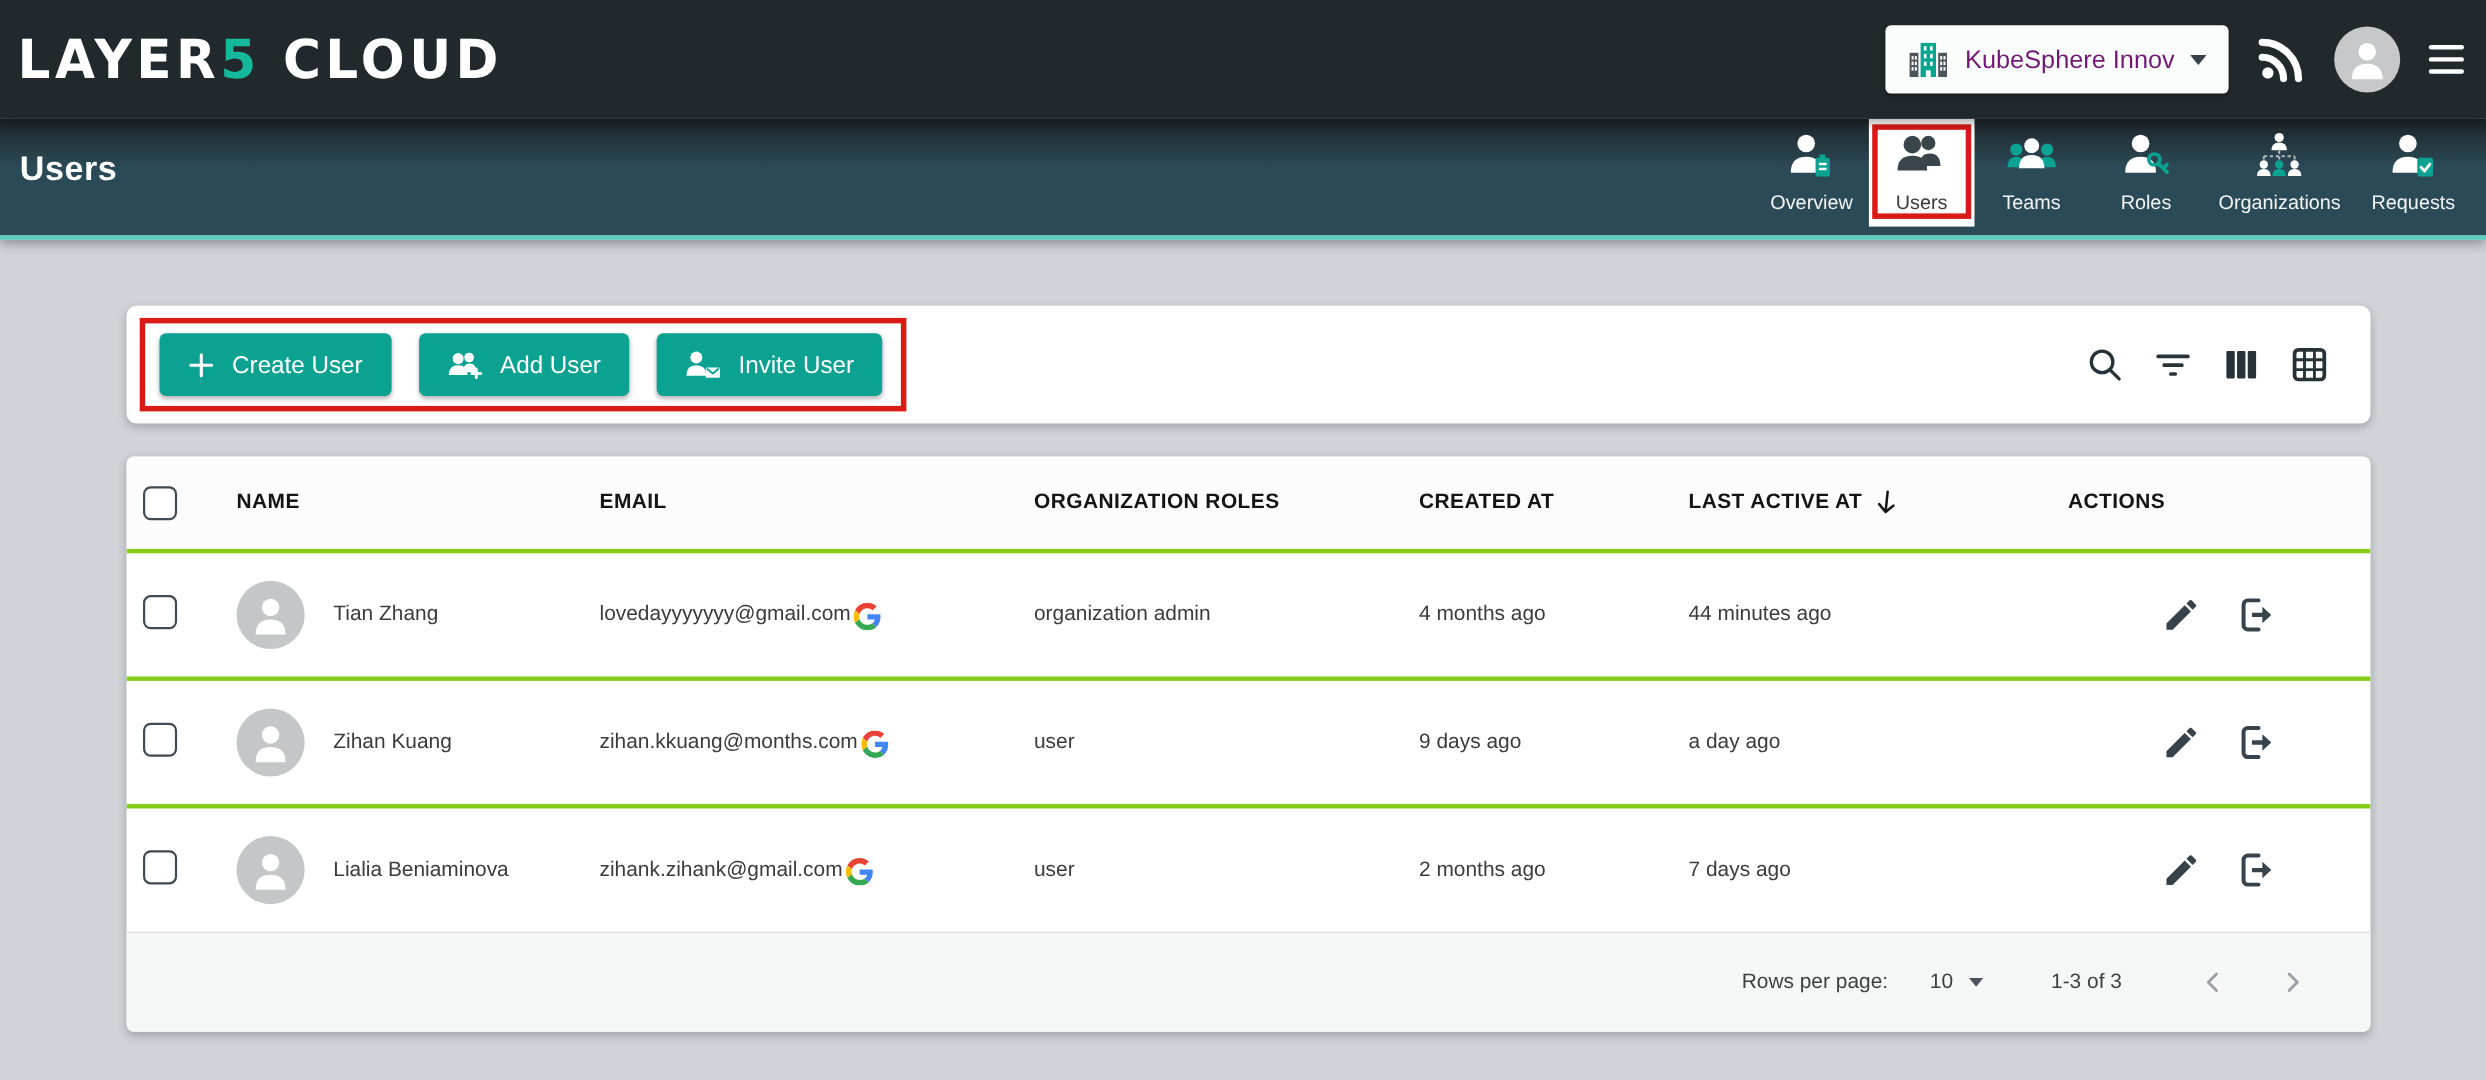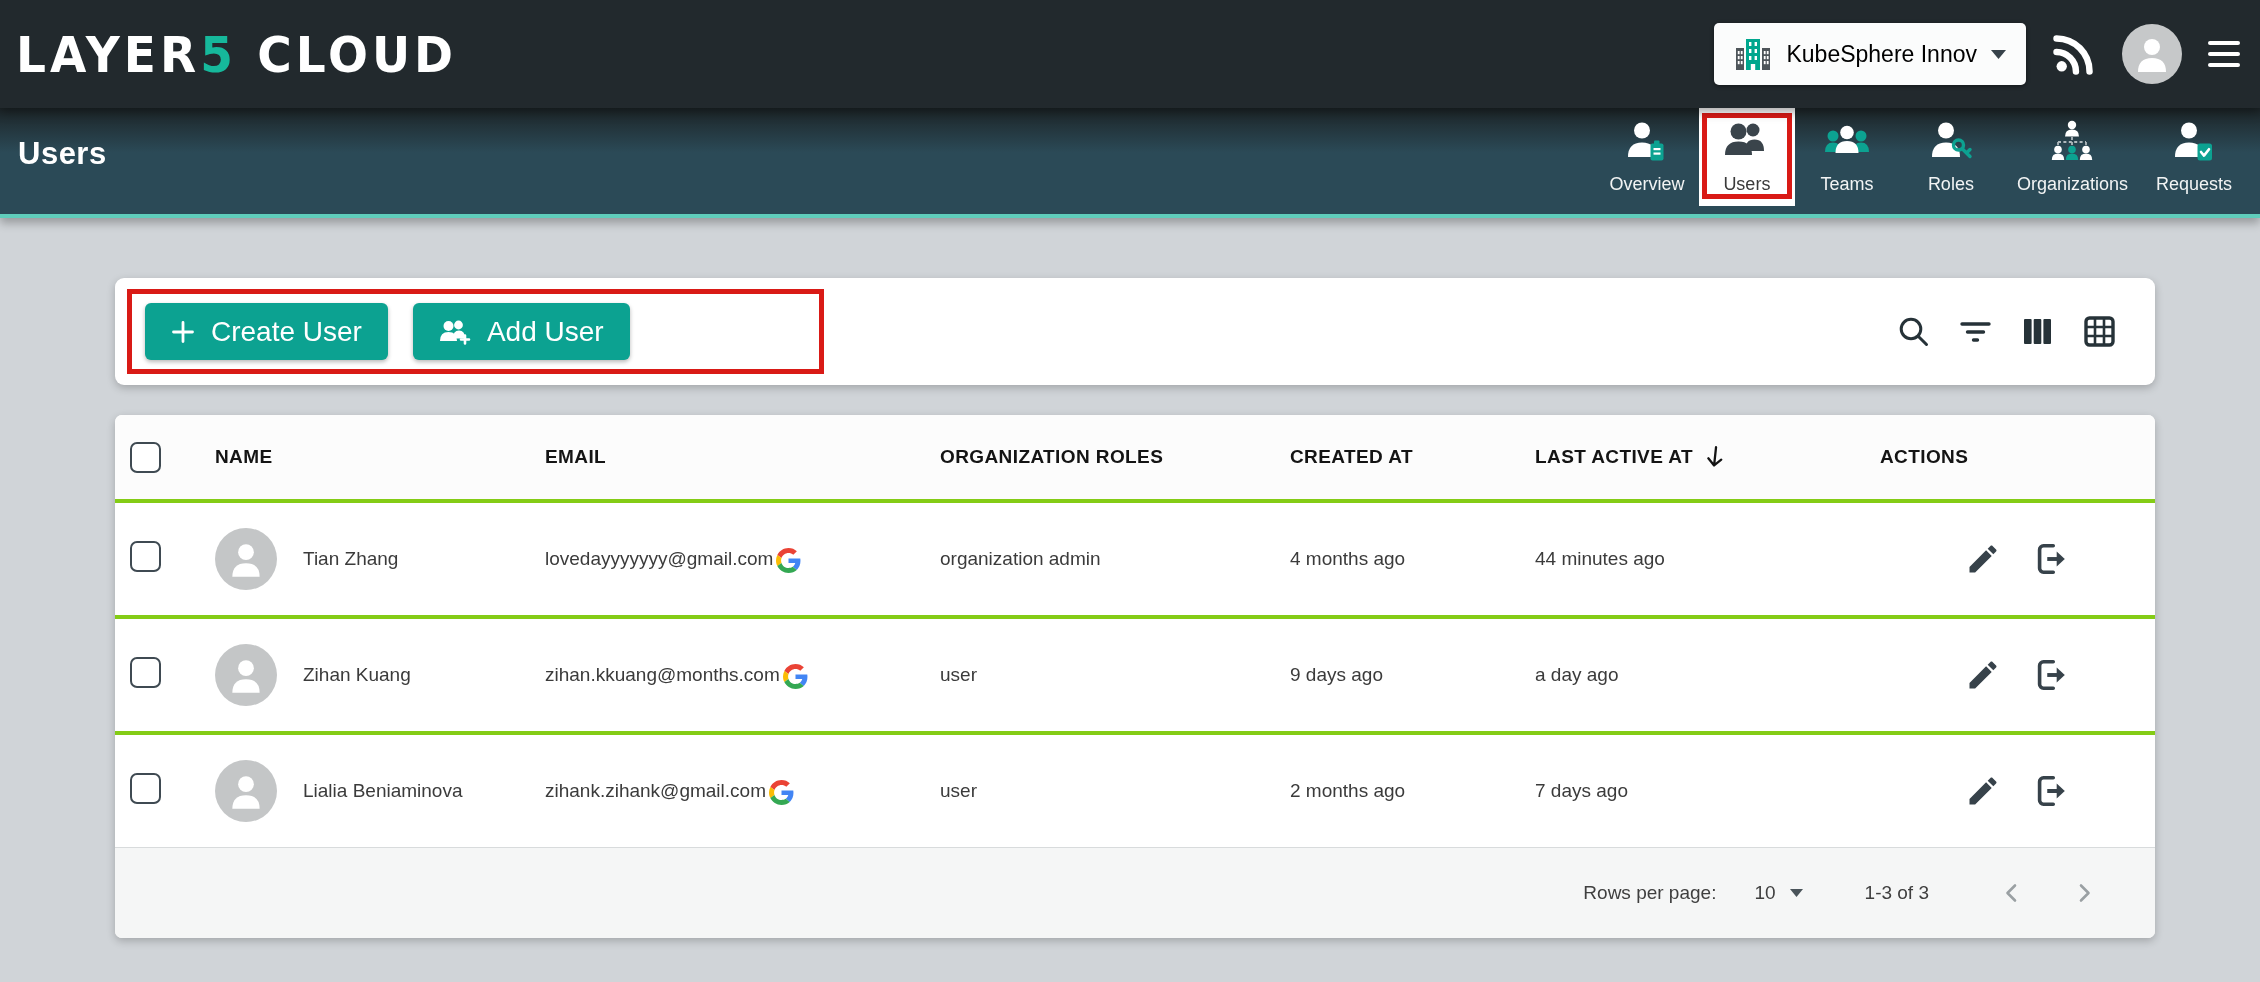--- a/index.html
+++ b/index.html
@@ -26,21 +26,21 @@
     color: #FFFFFF; transform: scaleY(1.04);
     white-space: pre;
   }
   .logo .accent { color: #16B89B; }
   .header-right { margin-left: auto; display: flex; align-items: center; gap: 26px; }
   .org-switcher {
     height: 62px; background: #FBFCFC; border: none; border-radius: 5px;
     display: flex; align-items: center; gap: 14px; padding: 0 20px;
     box-shadow: 0 1px 4px rgba(0,0,0,.45); cursor: pointer;
   }
-  .org-switcher .org-label { font-size: 23px; color: #000000; }
+  .org-switcher .org-label { font-size: 23px; color: #701a75; }
   .caret-down { width: 15px; height: 9px; }
   .icon-btn { background: none; border: none; cursor: pointer; display: flex; align-items: center; }
   .avatar-circle {
     width: 60px; height: 60px; border-radius: 50%;
     background: #C6C8C9; display: flex; align-items: center; justify-content: center;
     overflow: hidden;
   }
   .hamburger { display: flex; flex-direction: column; gap: 7px; width: 32px; }
   .hamburger i { display:block; height: 4px; background: #fff; border-radius: 2px; }
 
@@ -75,21 +75,21 @@
     position: absolute; left: 115px; top: 60px; width: 2040px; height: 107px;
     background: #fff; border-radius: 9px; box-shadow: 0 3px 9px rgba(0,0,0,.22);
   }
   .buttons-annotation {
     position: absolute; left: 12px; top: 11px; width: 697px; height: 85px;
     border: 5px solid #D91A16;
     display: flex; align-items: center; gap: 25px; padding-left: 13px;
   }
   .teal-btn {
     height: 57px; border: none; border-radius: 6px; background: #0CA291;
-    color: #fff; font-size: 28px; font-family: "Liberation Sans", sans-serif;
+    color: #fff; font-size: 22px; font-family: "Liberation Sans", sans-serif;
     display: inline-flex; align-items: center; gap: 16px; padding: 0 26px;
     box-shadow: 0 2px 4px rgba(0,0,0,.28); cursor: pointer;
   }
   .teal-btn svg { flex: 0 0 auto; }
   .toolbar-icons { position: absolute; right: 38px; top: 0; height: 107px; display: flex; align-items: center; gap: 27px; }
   .toolbar-icons .icon-btn svg { width: 35px; height: 35px; }
 
   
   .table-card {
     position: absolute; left: 115px; top: 197px; width: 2040px; height: 523px;
@@ -294,20 +294,29 @@
         <svg width="32" height="26" viewBox="0 0 32 26">
           <circle cx="19.5" cy="6" r="4.4" fill="#fff"></circle>
           <path d="M14 19.5 q0-8 6-8 q6 0 6 8 z" fill="#fff"></path>
           <circle cx="9.5" cy="7" r="5" fill="#fff"></circle>
           <path d="M1 22 q0-9 8.5-9 q8.5 0 8.5 9 z" fill="#fff"></path>
           <path d="M26 16.5 v8 M22 20.5 h8" stroke="#fff" stroke-width="2.6" stroke-linecap="round" fill="none"></path>
         </svg>
         <span>Add User</span>
       </button>
 
+      <button class="teal-btn">
+        <svg width="32" height="26" viewBox="0 0 32 26">
+          <circle cx="10" cy="6" r="5.4" fill="#fff"></circle>
+          <path d="M1 22.5 q0-9.5 9-9.5 q9 0 9 9.5 z" fill="#fff"></path>
+          <rect x="18.5" y="15" width="13" height="9.5" rx="1.4" fill="#fff"></rect>
+          <path d="M19.5 16 l5.5 4.5 l5.5-4.5" fill="none" stroke="#0CA291" stroke-width="1.8" stroke-linejoin="round"></path>
+        </svg>
+        <span>Invite User</span>
+      </button>
 
     </div>
 
     <div class="toolbar-icons">
       <button class="icon-btn">
         <svg viewBox="0 0 35 35">
           <circle cx="15" cy="15" r="9.8" fill="none" stroke="#263238" stroke-width="3"></circle>
           <path d="M22.2 22.2 L30.5 30.5" stroke="#263238" stroke-width="3" stroke-linecap="round"></path>
         </svg>
       </button>

